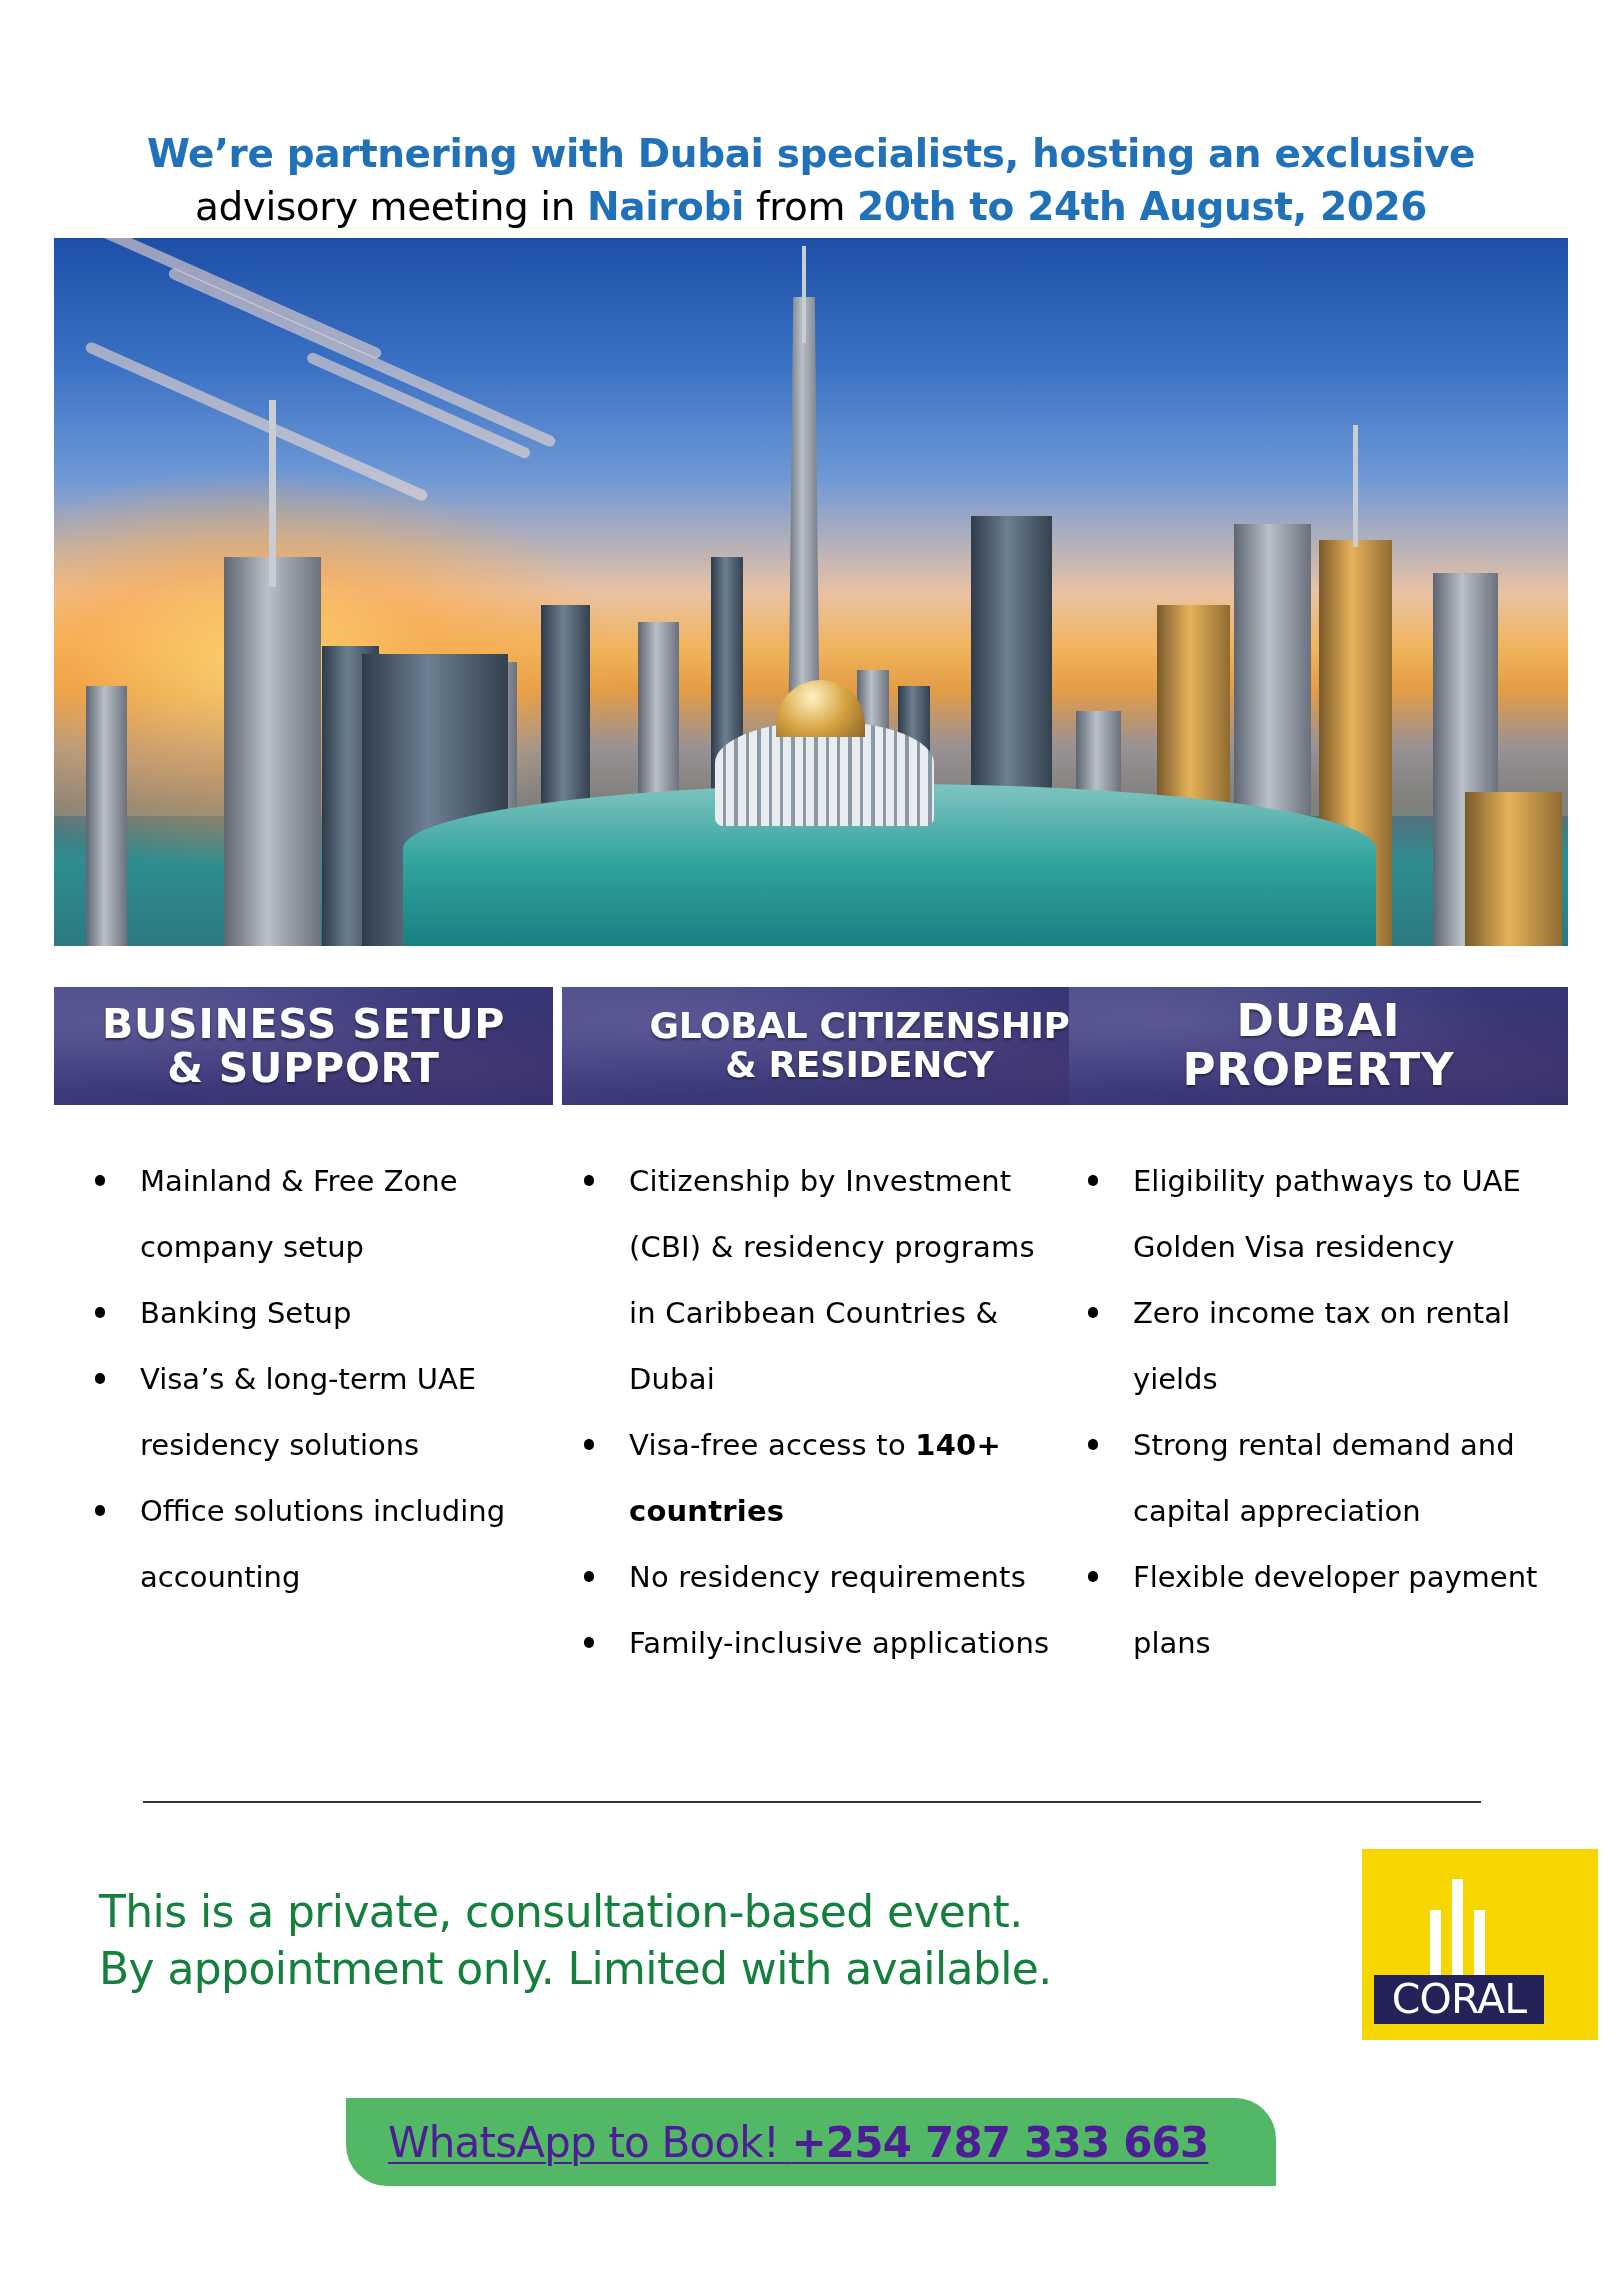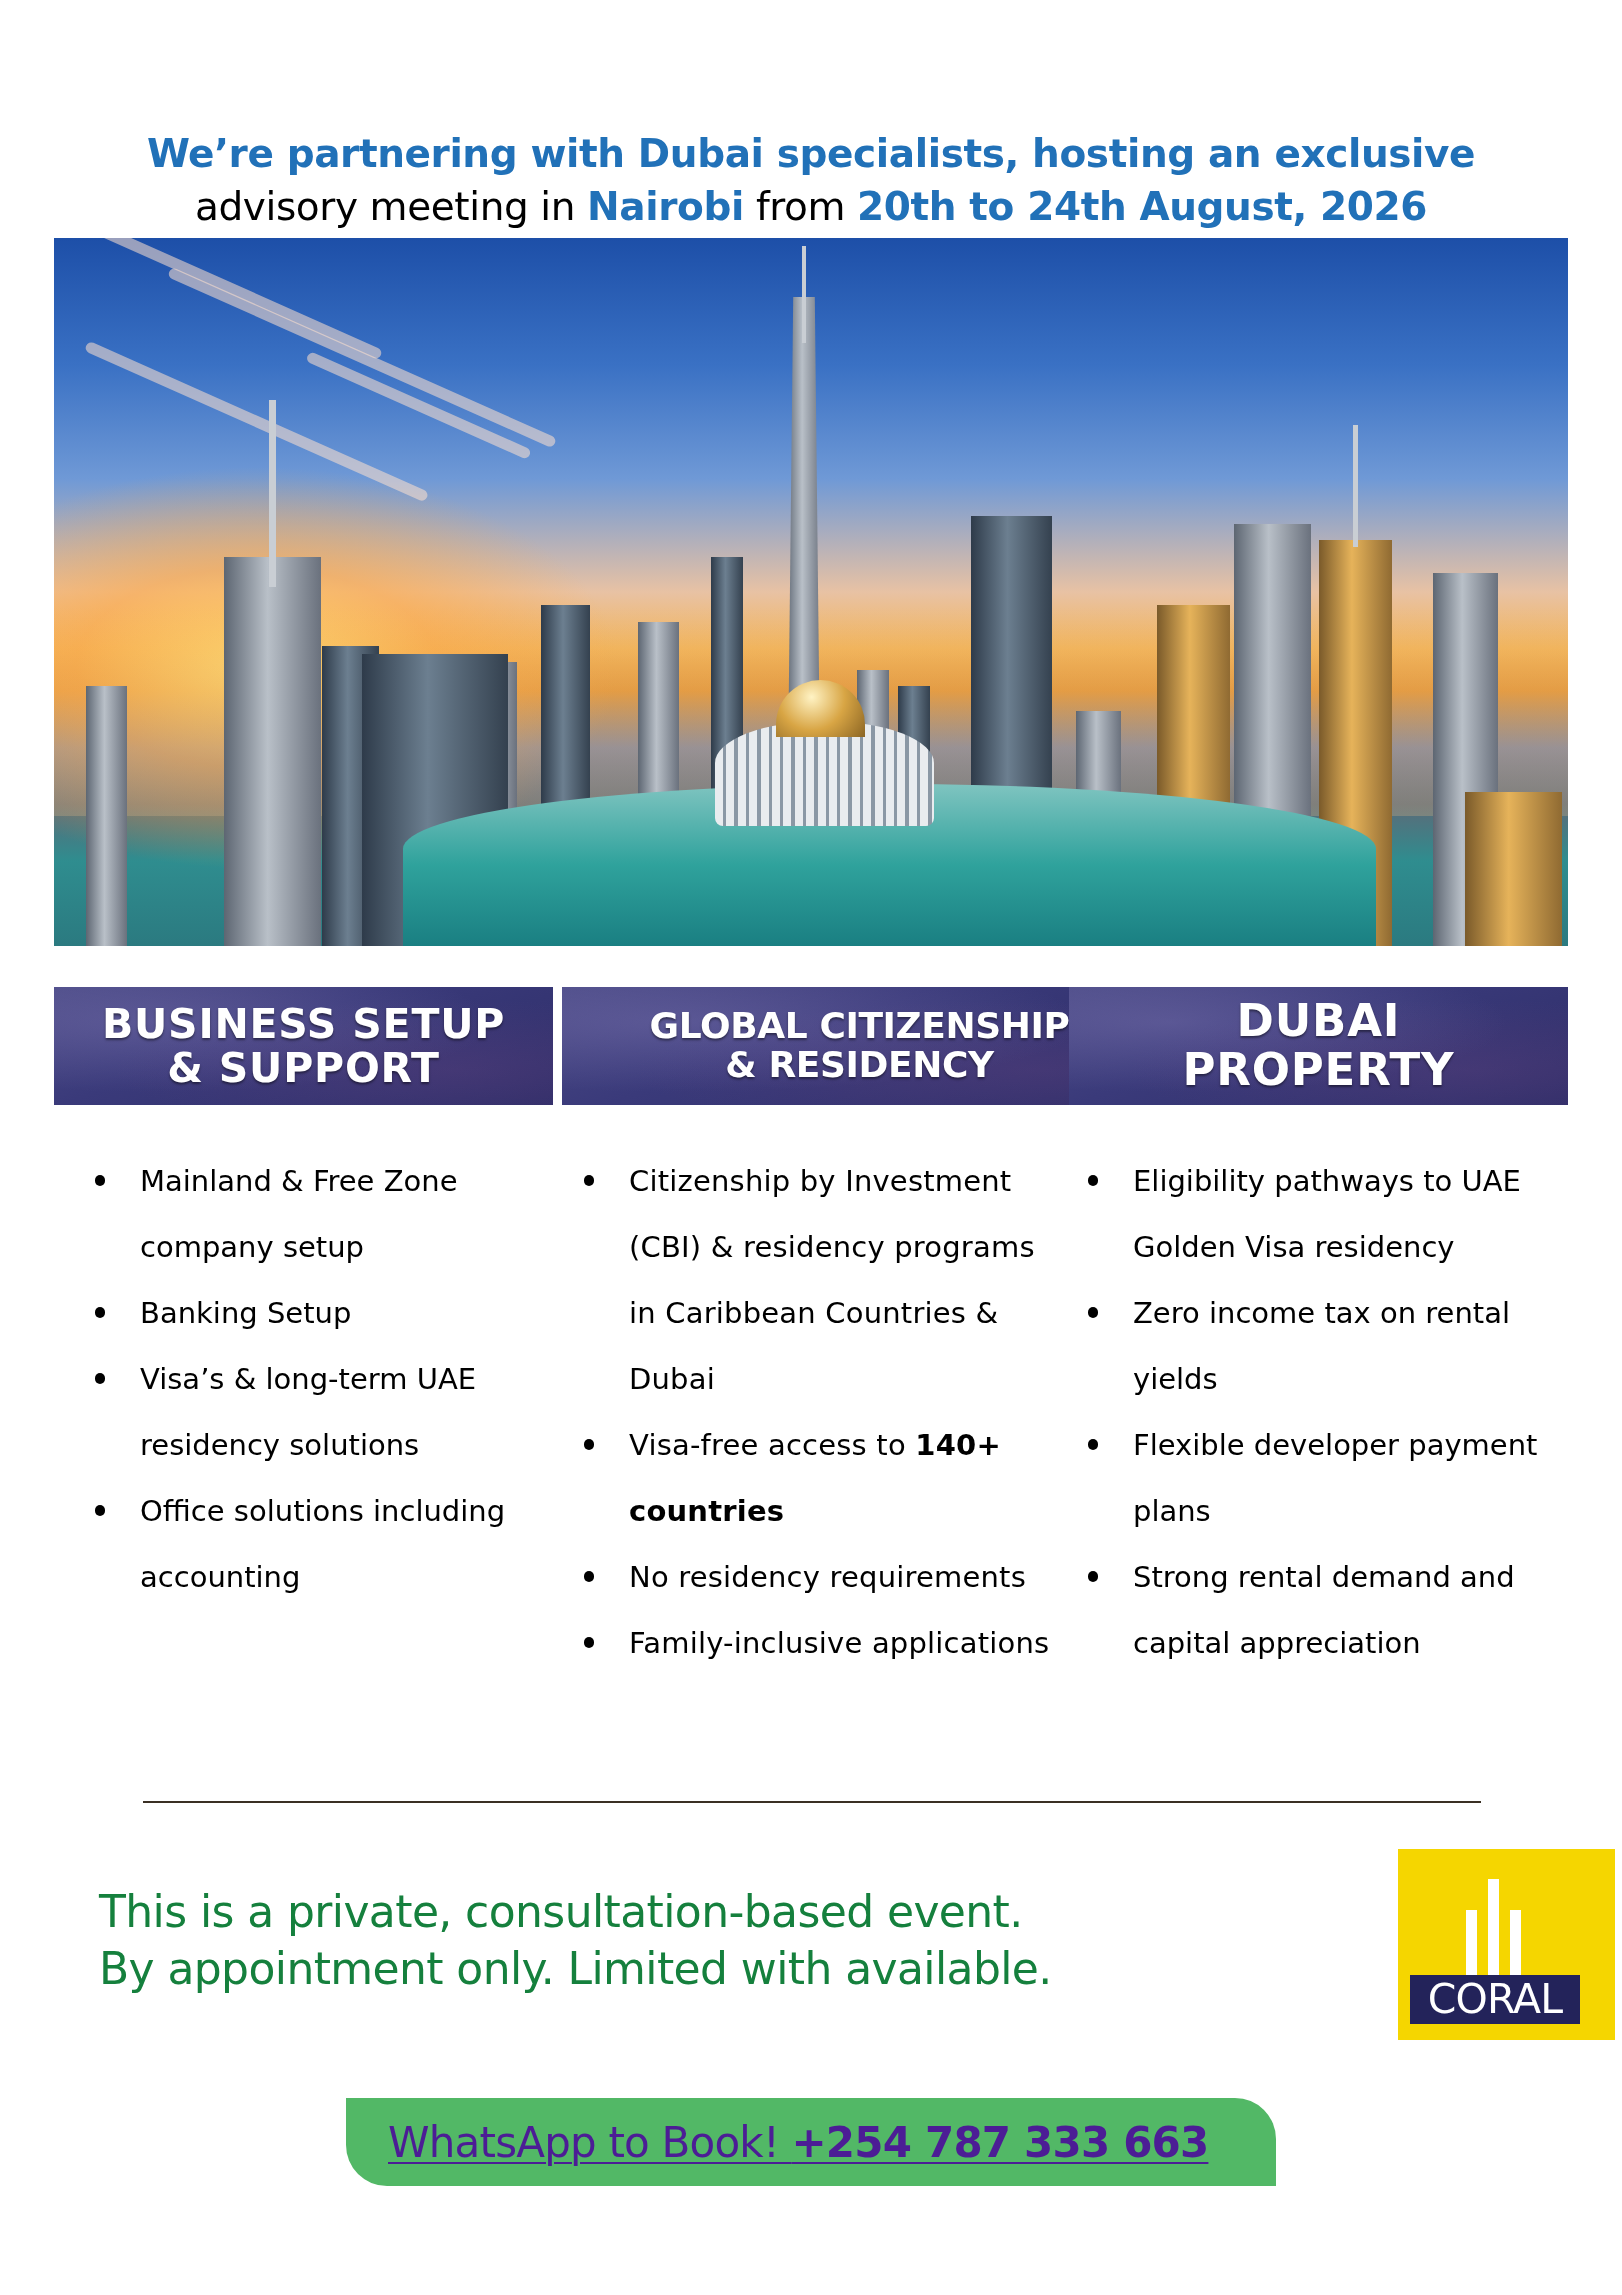--- a/index.html
+++ b/index.html
@@ -50,21 +50,21 @@
   .list3 { left: 1082px; width: 495px; }
   .list2 li { font-family: "DejaVu Sans", sans-serif; letter-spacing: 0.2px; }
   .bold { font-weight: bold; }
 
   .divider { position: absolute; left: 143px; top: 1801px; width: 1338px; height: 2.4px; background: #3a3024; }
 
   .note { position: absolute; left: 99px; font-size: 44px; color: #15803d; letter-spacing: -0.6px; font-family: "DejaVu Sans", sans-serif; }
   .note1 { top: 1886px; }
   .note2 { top: 1943px; }
 
-  .logo { position: absolute; left: 1398px; top: 1849px; width: 217px; height: 191px; background: #f5d600; padding-left: 16px; }
+  .logo { position: absolute; left: 1362px; top: 1849px; width: 236px; height: 191px; background: #f5d600; padding-left: 16px; }
   .logo .bar { position: absolute; background: #ffffff; width: 11.4px; }
   .logo .wordmark { position: absolute; left: 12px; top: 126px; width: 170px; height: 49px; background: #23235a; color: #fff;
     font-family: "DejaVu Sans", sans-serif; font-size: 41px; text-align: center; line-height: 49px; letter-spacing: -0.8px; }
 
   .cta { position: absolute; left: 346px; top: 2098px; width: 930px; height: 88px; background: #52b866;
     border-radius: 0 41px 0 41px; display: flex; align-items: center; padding-left: 42px; color: #4c1d95; text-decoration: none; }
   .cta .cta-text { font-family: "DejaVu Sans", sans-serif; font-size: 42px; text-decoration: underline; text-decoration-thickness: 2.4px; text-underline-offset: 4.9px; letter-spacing: -0.8px; }
   .cta .cta-phone { font-weight: bold; }
 </style>
 </head>
@@ -132,22 +132,22 @@
 <ul class="svc-list list2">
   <li>Citizenship by Investment (CBI) &amp; residency programs in Caribbean Countries &amp; Dubai</li>
   <li><span>Visa-free access to </span><span class="bold">140+ countries</span></li>
   <li>No residency requirements</li>
   <li>Family-inclusive applications</li>
 </ul>
 
 <ul class="svc-list list3">
   <li>Eligibility pathways to UAE Golden Visa residency</li>
   <li>Zero income tax on rental yields</li>
+  <li>Strong rental demand and capital appreciation</li>
   <li>Flexible developer payment plans</li>
-  <li>Strong rental demand and capital appreciation</li>
 </ul>
 
 <div class="divider"></div>
 
 <div class="note note1">This is a private, consultation-based event.</div>
 <div class="note note2">By appointment only. Limited with available.</div>
 
 <div class="logo">
   <div class="bar" style="left:68px;top:61px;height:89px;"></div>
   <div class="bar" style="left:90px;top:30px;height:120px;"></div>

